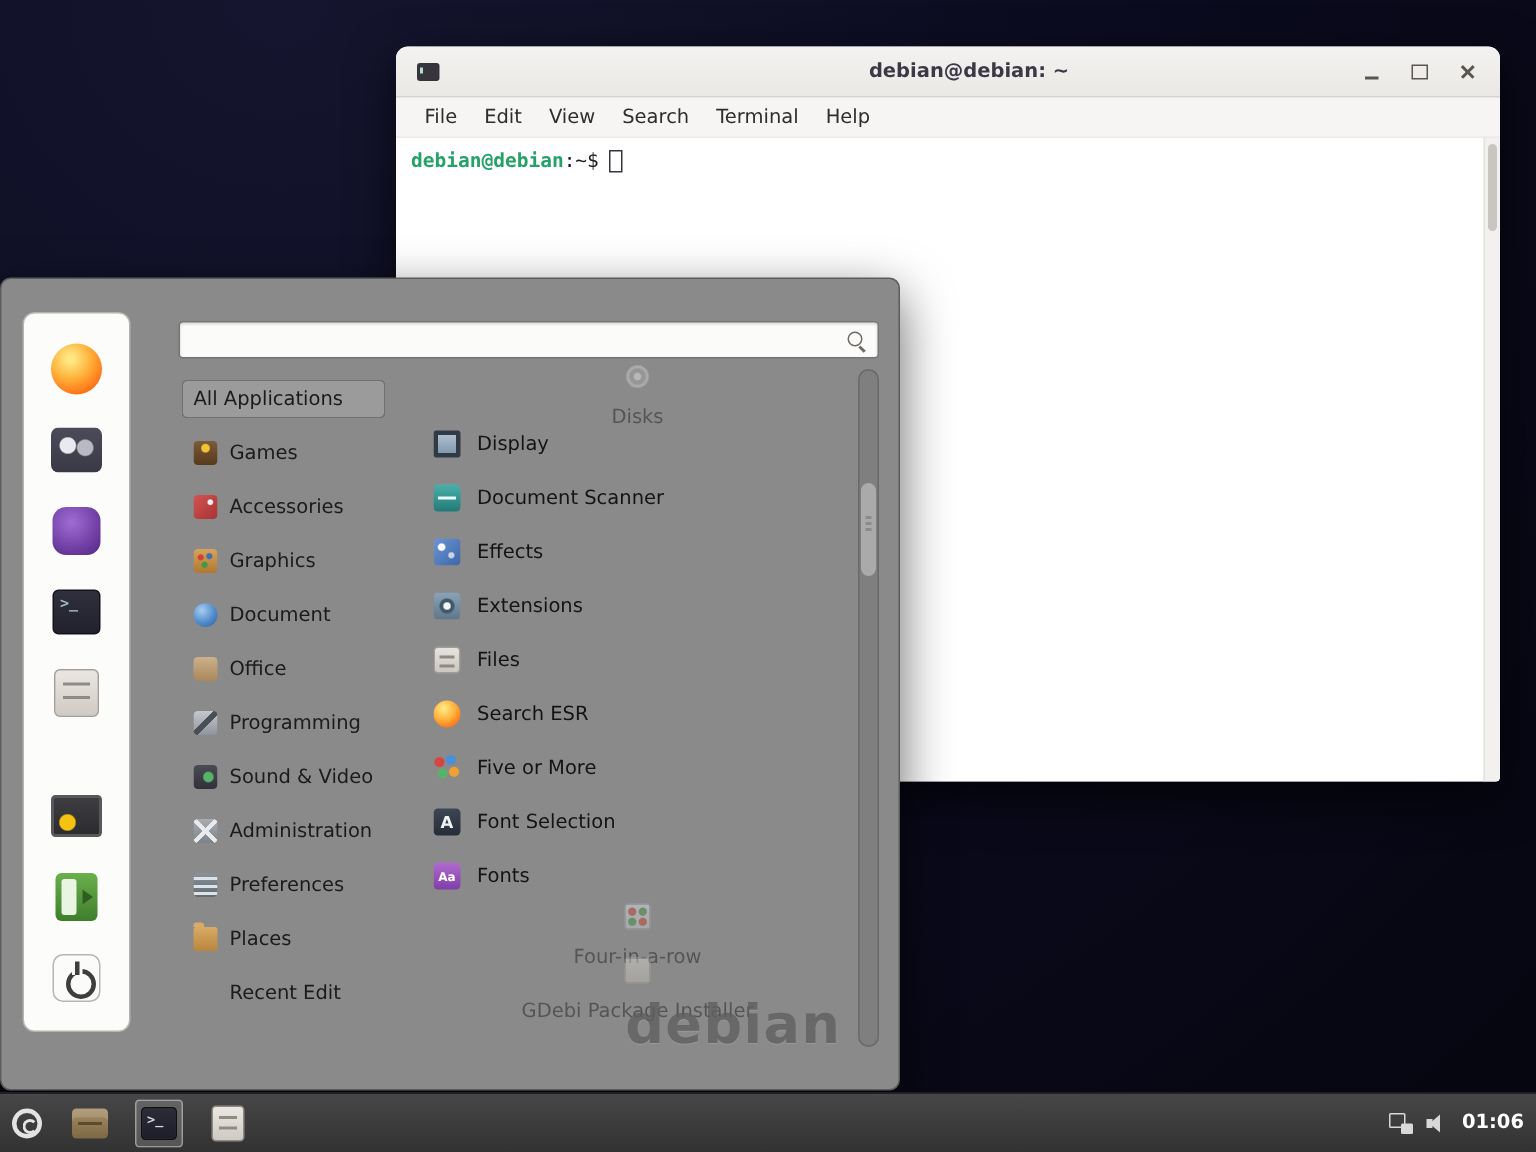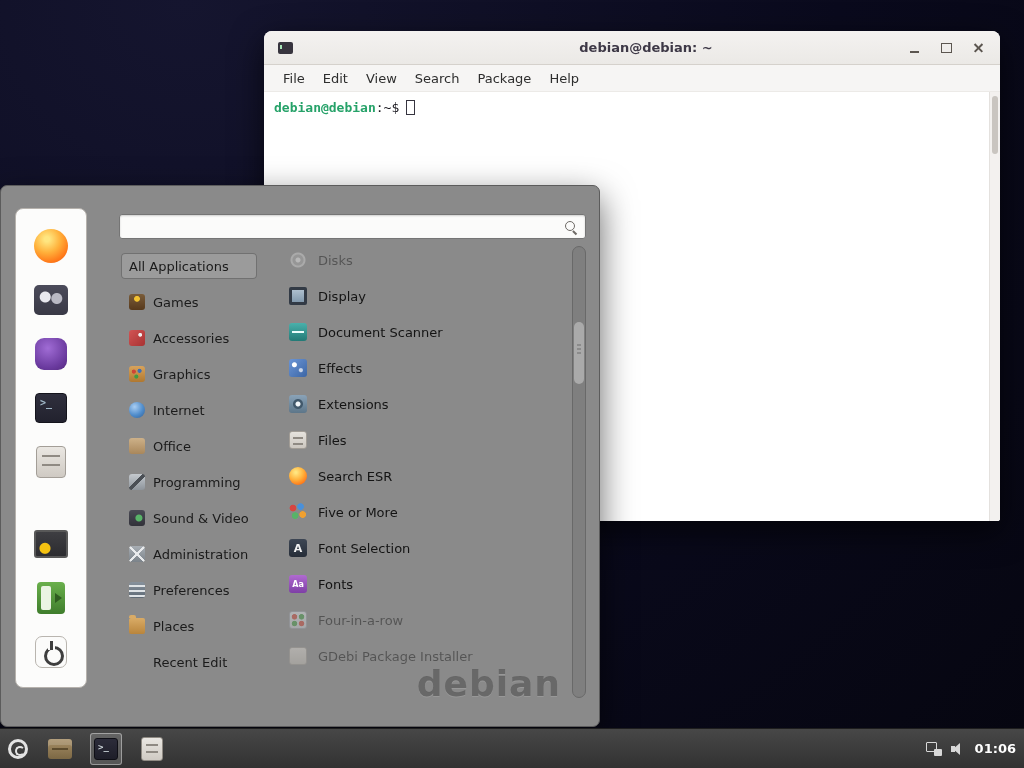--- a/index.html
+++ b/index.html
@@ -118,21 +118,21 @@
     linear-gradient(#a8aeb4,#7b838a); }
   .cic-prefs { background:linear-gradient(transparent 3px, #dfe3e6 3px 5px, transparent 5px 8px,
     #dfe3e6 8px 10px, transparent 10px 13px, #dfe3e6 13px 15px, transparent 15px),
     linear-gradient(#87929d,#5f6a75); }
   .cic-places { background:linear-gradient(#d9ab66,#b9853c); border-radius:2px; }
   .cic-places::before { content:""; position:absolute; top:-3px; left:0; width:7px; height:3px;
     background:#d9ab66; border-radius:2px 2px 0 0; }
 
   .apps { position:absolute; left:288px; top:56px; width:272px; height:460px; overflow:hidden; }
   .app-row { display:flex; align-items:center; gap:11px; height:36px; color:#141414; cursor:default; }
-  .app-row.dim { opacity:.45; }
+  .app-row.dim { opacity:.45;flex-direction:column; }
   .aic { width:18px; height:18px; border-radius:3px; position:relative; flex:0 0 18px; }
   .ic-disks { border-radius:50%;
     background:radial-gradient(circle, #f0f0f0 0 2px, #a5a5a5 3px 5px, #d2d2d2 6px 7px, #8b8b8b 8px); }
   .ic-display { background:linear-gradient(#aebfce,#8299ad); border:3px solid #323a45; border-radius:2px; }
   .ic-scanner { background:linear-gradient(#49b0ab,#237a76); }
   .ic-scanner::after { content:""; position:absolute; left:3px; right:3px; top:8px; height:2px; background:#eafcfb; }
   .ic-effects { background:radial-gradient(circle at 30% 32%, #fff 2px, transparent 3px),
     radial-gradient(circle at 66% 62%, rgba(255,255,255,.7) 1.5px, transparent 2.6px),
     linear-gradient(135deg,#6b95d6,#3c66a5); }
   .ic-extensions { background:radial-gradient(circle at 50% 50%, #f2f6f9 2px, #41586b 3px 4.5px, transparent 5.5px),
@@ -220,21 +220,21 @@
         <span class="wbtn btn-max"></span>
         <span class="wbtn btn-close"></span>
       </div>
     </div>
     <div class="menubar">
 
     <span class="mitem">File</span>
         <span class="mitem">Edit</span>
         <span class="mitem">View</span>
         <span class="mitem">Search</span>
-        <span class="mitem">Package</span>
+        <span class="mitem">Terminal</span>
         <span class="mitem">Help</span>
       </div>
     <div class="term-body">
       <span class="prompt-user">debian@debian</span><span class="prompt-rest">:~$</span><span class="cursor"></span>
       <div class="term-scroll">
         <div class="thumb"></div>
       </div>
     </div>
   </section>
 
@@ -302,21 +302,21 @@
           <span class="cat-label">Accessories</span>
         </div>
 
         <div class="cat-row">
           <span class="cic cic-graphics"></span>
           <span class="cat-label">Graphics</span>
         </div>
 
         <div class="cat-row">
           <span class="cic cic-internet"></span>
-          <span class="cat-label">Internet</span>
+          <span class="cat-label">Document</span>
         </div>
 
         <div class="cat-row">
           <span class="cic cic-office"></span>
           <span class="cat-label">Office</span>
         </div>
 
         <div class="cat-row">
           <span class="cic cic-programming"></span>
           <span class="cat-label">Programming</span>

